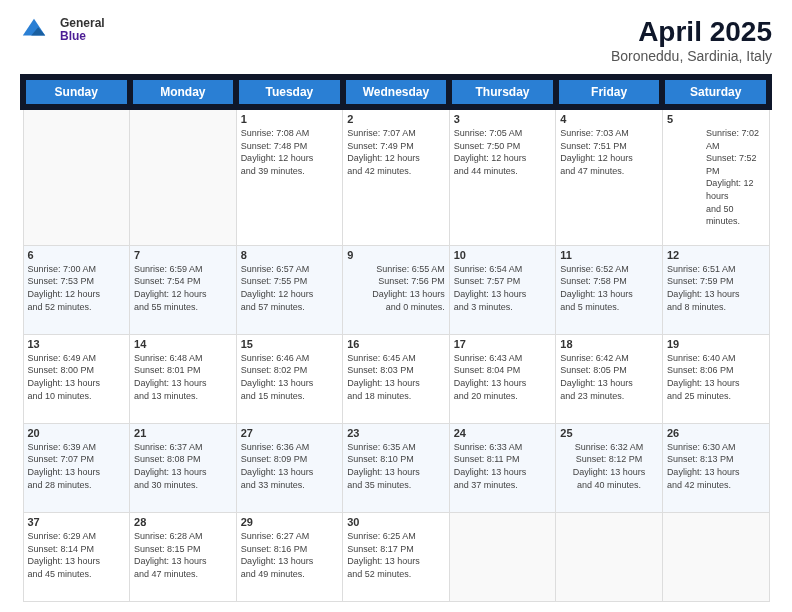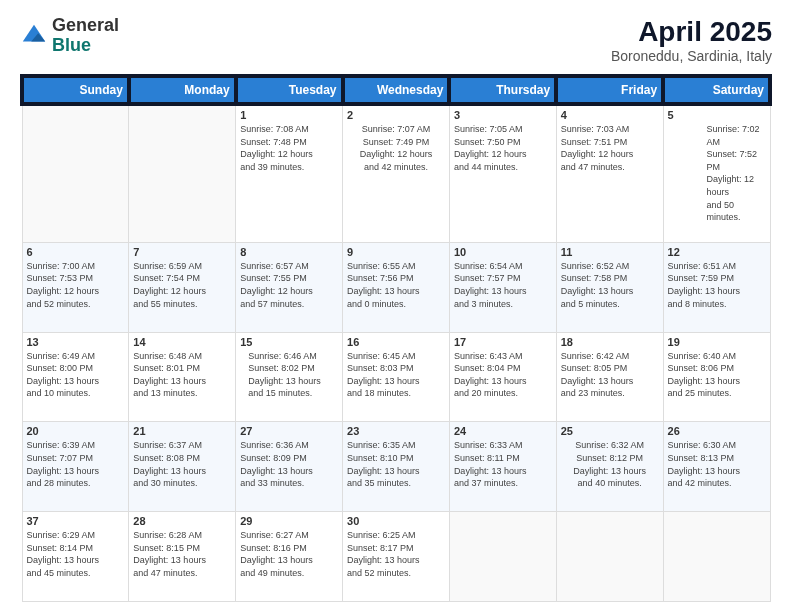--- a/index.html
+++ b/index.html
@@ -22,26 +22,27 @@
       justify-content: space-between;
       align-items: flex-start;
       margin-bottom: 10px;
     }
     .logo {
       display: flex;
       align-items: center;
       gap: 4px;
     }
     .logo-text {
-      font-size: 18px;
+      font-size: 12px;
       font-weight: bold;
       line-height: 1.1;
+      margin-left: 8px;
     }
     .logo-text .general { color: #333; }
-    .logo-text .blue { color: #0f766e; }
+    .logo-text .blue { color: #4c1d95; }
     .logo-icon {
       width: 28px;
       height: 28px;
     }
     .title-block {
       text-align: right;
     }
     .month-title {
       font-size: 28px;
       font-weight: bold;
@@ -57,22 +58,22 @@
       border-collapse: collapse;
       width: 100%;
       table-layout: fixed;
     }
     .calendar th {
       background-color: #2a7fd4;
       color: #fff;
       font-size: 12px;
       font-weight: bold;
       padding: 5px 4px;
-      text-align: right;
-      border: 4px solid #0f172a;
+      text-align: center;
+      border: 6px solid #0f172a;
     }
     .calendar td {
       vertical-align: top;
       border: 1px solid #ddd;
       padding: 3px 4px;
       font-size: 9.5px;
       color: #333;
       background: #fff;
       height: 80px;
     }
@@ -137,21 +138,21 @@
           <td class="empty"></td>
           <td>
             <span class="day-number">1</span>
             <div class="day-info" style="white-space: pre-line;">Sunrise: 7:08 AM
 Sunset: 7:48 PM
 Daylight: 12 hours
 and 39 minutes.</div>
           </td>
           <td>
             <span class="day-number">2</span>
-            <div class="day-info" style="white-space: pre-line; text-align: center;">Sunrise: 7:07 AM
+            <div class="day-info" style="white-space: pre-line;">Sunrise: 7:07 AM
 Sunset: 7:49 PM
 Daylight: 12 hours
 and 42 minutes.</div>
           </td>
           <td>
             <span class="day-number">3</span>
             <div class="day-info" style="white-space: pre-line;">Sunrise: 7:05 AM
 Sunset: 7:50 PM
 Daylight: 12 hours
 and 44 minutes.</div>
@@ -188,21 +189,21 @@
           </td>
           <td>
             <span class="day-number">8</span>
             <div class="day-info" style="white-space: pre-line;">Sunrise: 6:57 AM
 Sunset: 7:55 PM
 Daylight: 12 hours
 and 57 minutes.</div>
           </td>
           <td>
             <span class="day-number">9</span>
-            <div class="day-info" style="white-space: pre-line;">Sunrise: 6:55 AM
+            <div class="day-info" style="white-space: pre-line; text-align: right;">Sunrise: 6:55 AM
 Sunset: 7:56 PM
 Daylight: 13 hours
 and 0 minutes.</div>
           </td>
           <td>
             <span class="day-number">10</span>
             <div class="day-info" style="white-space: pre-line;">Sunrise: 6:54 AM
 Sunset: 7:57 PM
 Daylight: 13 hours
 and 3 minutes.</div>
@@ -232,21 +233,21 @@
           </td>
           <td>
             <span class="day-number">14</span>
             <div class="day-info" style="white-space: pre-line;">Sunrise: 6:48 AM
 Sunset: 8:01 PM
 Daylight: 13 hours
 and 13 minutes.</div>
           </td>
           <td>
             <span class="day-number">15</span>
-            <div class="day-info" style="white-space: pre-line; margin-left: 8px;">Sunrise: 6:46 AM
+            <div class="day-info" style="white-space: pre-line;">Sunrise: 6:46 AM
 Sunset: 8:02 PM
 Daylight: 13 hours
 and 15 minutes.</div>
           </td>
           <td>
             <span class="day-number">16</span>
             <div class="day-info" style="white-space: pre-line;">Sunrise: 6:45 AM
 Sunset: 8:03 PM
 Daylight: 13 hours
 and 18 minutes.</div>

